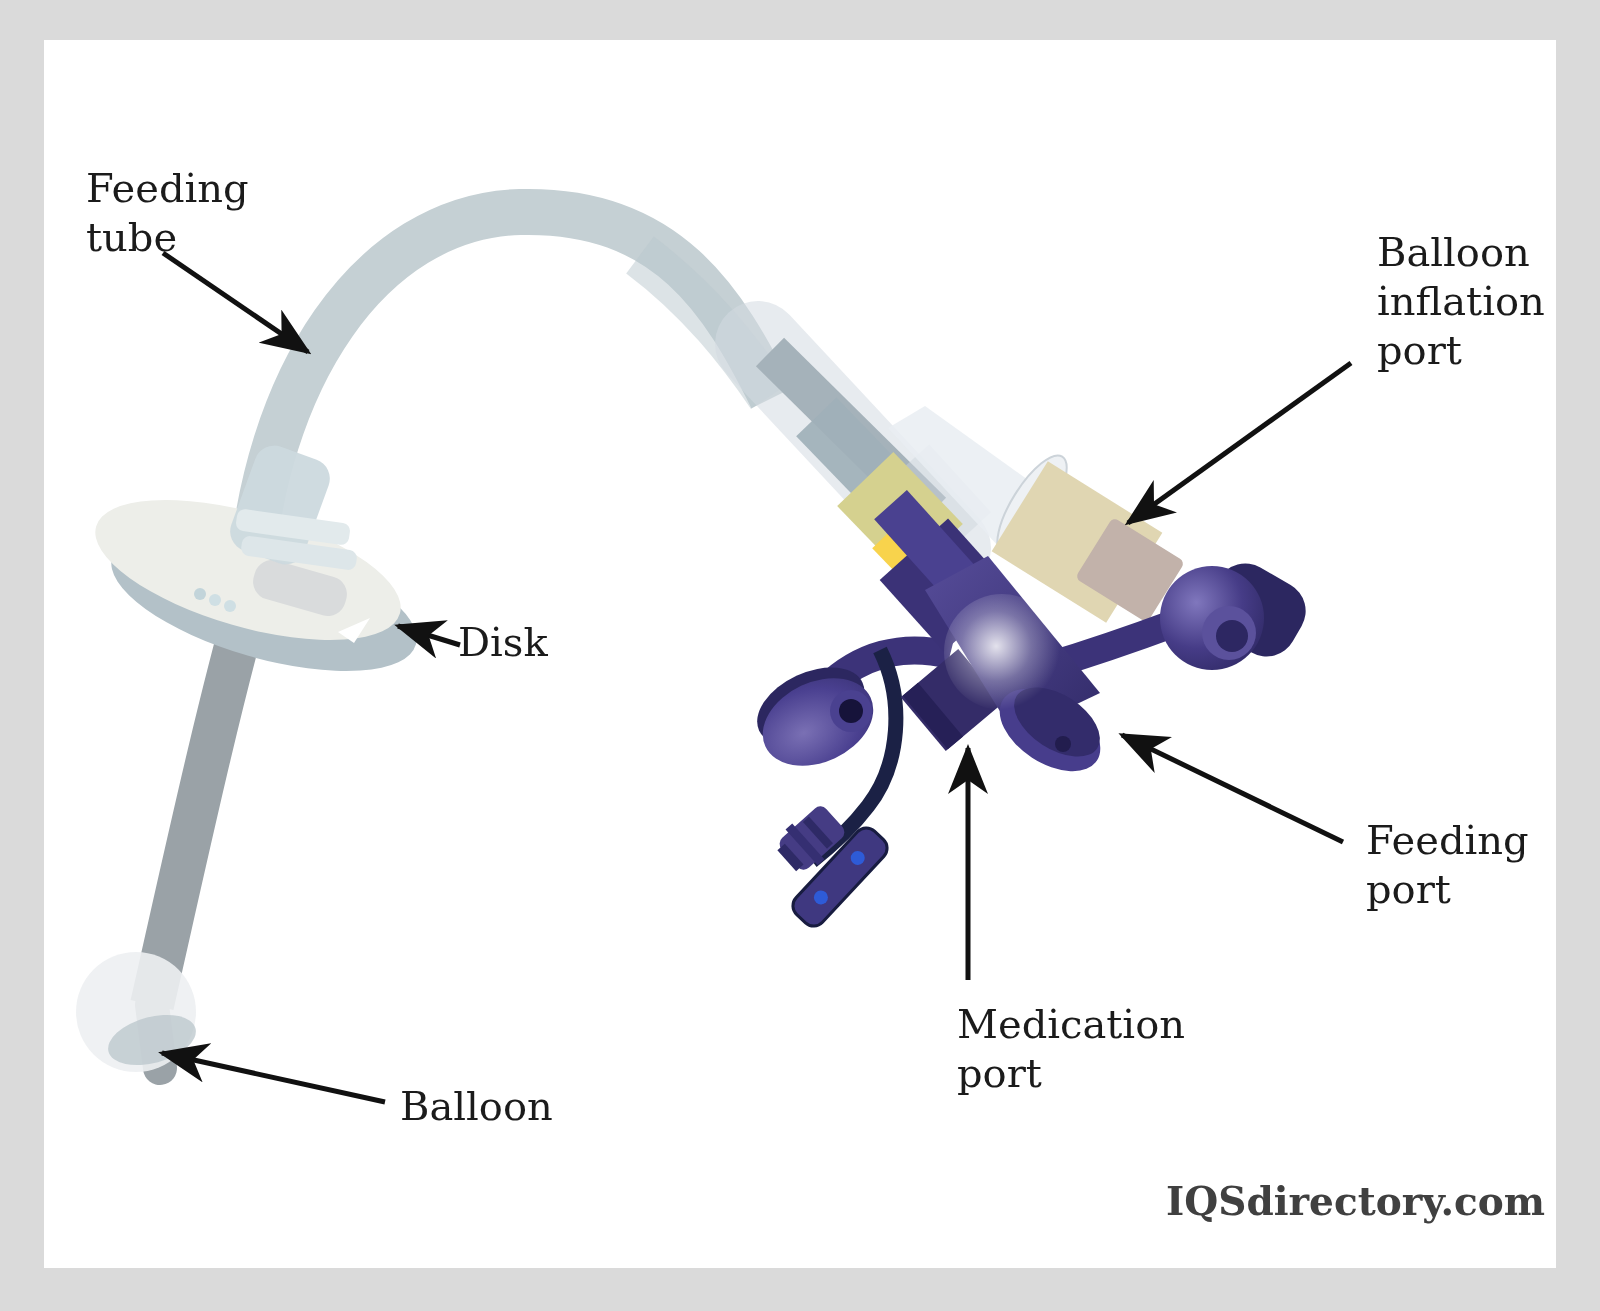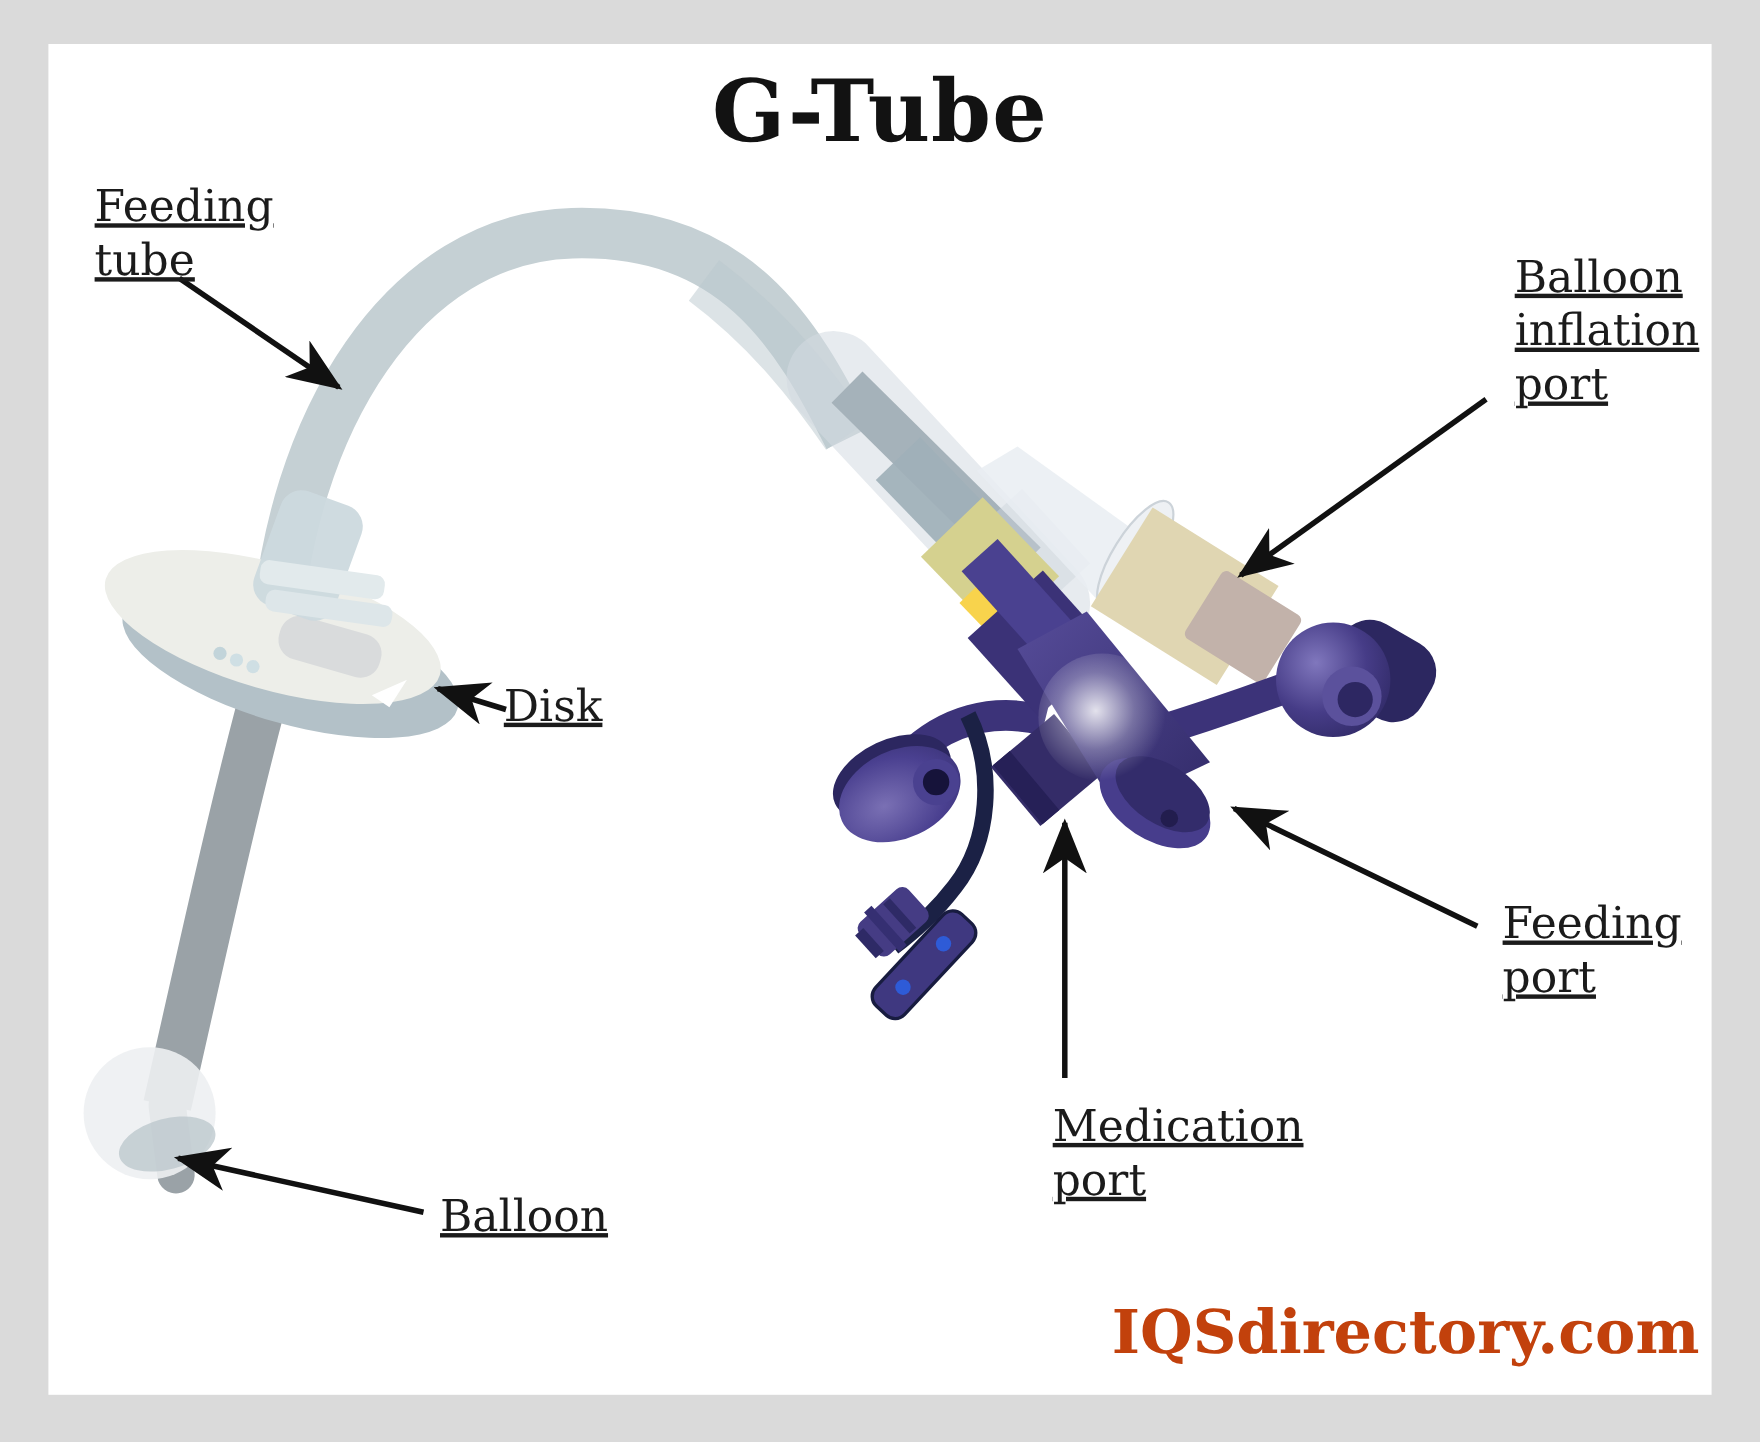--- a/index.html
+++ b/index.html
@@ -2,28 +2,28 @@
 <html><head>
 <meta charset="utf-8">
 <style>
   html,body{margin:0;padding:0;background:#dadada;}
   .frame{position:relative;width:1600px;height:1311px;background:#dadada;overflow:hidden;
          font-family:"DejaVu Serif", "Liberation Serif", serif;}
   .canvas{position:absolute;left:44px;top:40px;width:1512px;height:1228px;background:#ffffff;}
   svg.art{position:absolute;left:0;top:0;width:1600px;height:1311px;}
   .title{position:absolute;left:0;top:56px;width:1600px;margin:0;text-align:center;
          font-size:78px;font-weight:700;color:#121212;letter-spacing:1px;}
-  .label{position:absolute;font-size:40px;line-height:1.22;color:#1b1b1b;white-space:pre-line;text-decoration:underline;}
+  .label{position:absolute;font-size:40px;line-height:1.22;color:#1b1b1b;white-space:pre-line;}
   .lbl-feeding-tube{left:86px;top:164px;}
   .lbl-balloon-inflation{left:1377px;top:228px;}
   .lbl-disk{left:458px;top:618px;text-align:center;}
   .lbl-feeding-port{left:1366px;top:816px;}
   .lbl-medication-port{left:920px;top:1000px;margin-left:37px;}
   .lbl-balloon{left:400px;top:1082px;}
-  .watermark{position:absolute;top:1178px;right:55px;font-size:55px;font-weight:700;color:#c2410c;}
+  .watermark{position:absolute;top:1178px;right:55px;font-size:39px;font-weight:700;color:#404040;}
 </style>
 </head>
 <body>
 
 <div class="frame">
   <div class="canvas"></div>
 
   <svg class="art" viewBox="0 0 1600 1311">
     <defs>
       <marker id="ah" markerWidth="10" markerHeight="8" refX="9.2" refY="4" orient="auto">
@@ -120,21 +120,20 @@
     <g stroke="#111111" stroke-width="5">
       <line x1="163" y1="253" x2="308" y2="352" marker-end="url(#ah)"></line>
       <line x1="1351" y1="363" x2="1128" y2="523" marker-end="url(#ah)"></line>
       <line x1="460" y1="645" x2="398" y2="626" marker-end="url(#ah)"></line>
       <line x1="1343" y1="842" x2="1122" y2="735" marker-end="url(#ah)"></line>
       <line x1="968" y1="980" x2="968" y2="748" marker-end="url(#ah)"></line>
       <line x1="385" y1="1102" x2="162" y2="1053" marker-end="url(#ah)"></line>
     </g>
   </svg>
 
-  <h1 class="title">G-Tube</h1>
 
   <div class="label lbl-feeding-tube">Feeding
 tube</div>
   <div class="label lbl-balloon-inflation">Balloon
 inflation
 port</div>
   <div class="label lbl-disk">Disk</div>
   <div class="label lbl-feeding-port">Feeding
 port</div>
   <div class="label lbl-medication-port">Medication

